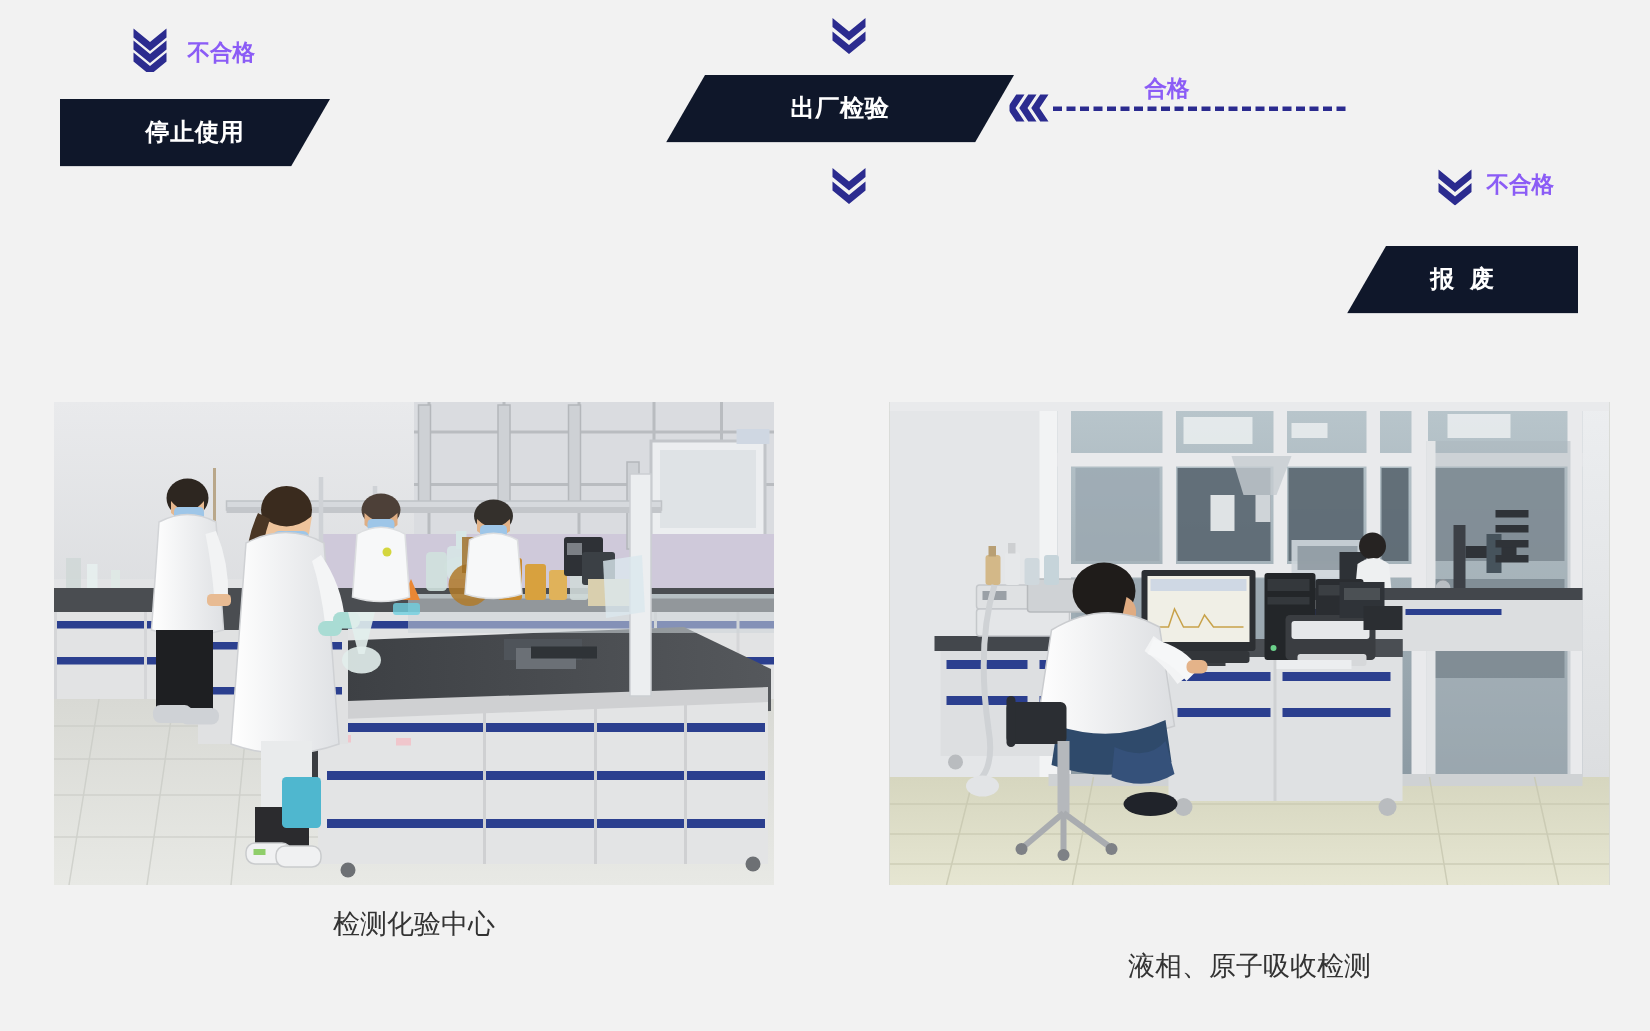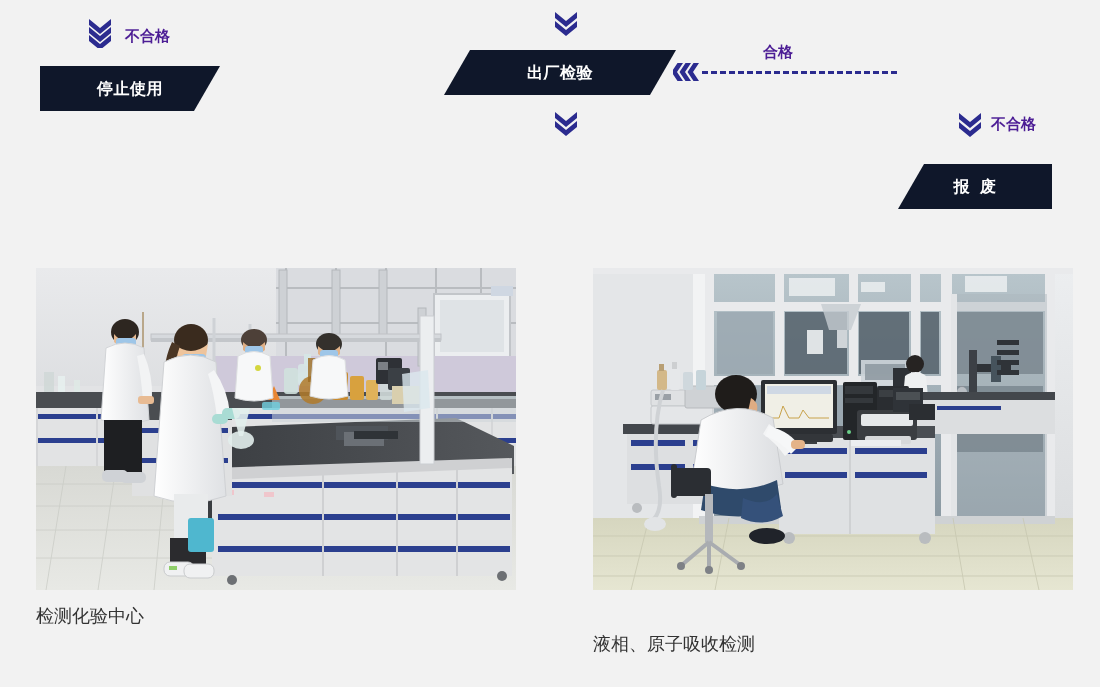--- a/index.html
+++ b/index.html
@@ -35,21 +35,21 @@
   .node.flagR {
     clip-path: polygon(0 0, 100% 0, calc(100% - 26px) 100%, 0 100%);
   }
   
   .node.flagL {
     clip-path: polygon(26px 0, 100% 0, 100% 100%, 0 100%);
   }
 
   .label {
     position: absolute;
-    color: #4c1d95;
+    color: #8b5cf6;
     font-weight: bold;
     font-size: 15px;
     white-space: nowrap;
     line-height: 1;
   }
 
   
   .chev { position: absolute; }
   .chev svg { display: block; }
 
@@ -63,20 +63,21 @@
   
   .photo {
     position: absolute;
     overflow: hidden;
     background: #b9bdb5;
   }
   .photo svg { display: block; }
 
   .caption {
     position: absolute;
+    text-align: center;
     color: #333333;
     font-size: 18px;
     line-height: 1;
     white-space: nowrap;
   }
 </style>
 </head>
 <body>
 
 <div id="flowchart">
@@ -110,21 +111,21 @@
       <g fill="#2b2b8f">
         <polygon points="10,1 4,10 10,19 4.5,19 -1.5,10 4.5,1"></polygon>
         <polygon points="18,1 12,10 18,19 12.5,19 6.5,10 12.5,1"></polygon>
         <polygon points="26,1 20,10 26,19 20.5,19 14.5,10 20.5,1"></polygon>
       </g>
     </svg>
   </div>
 
   <div class="dashline" style="left:702px; top:71px; width:195px;"></div>
 
-  <div class="label" style="left:763px; top:44px;">合格</div>
+  <div class="label" style="left:763px; top:52px;">合格</div>
 
 
   <div class="chev" style="left:957px; top:111px; width:26px; height:26px;">
     <svg width="26" height="26" viewBox="0 0 26 26" aria-hidden="true">
       <g fill="#2b2b8f">
         <polygon points="2,2 13,11 24,2 24,8 13,17 2,8"></polygon>
         <polygon points="2,11 13,20 24,11 24,17 13,26 2,17"></polygon>
       </g>
     </svg>
   </div>

